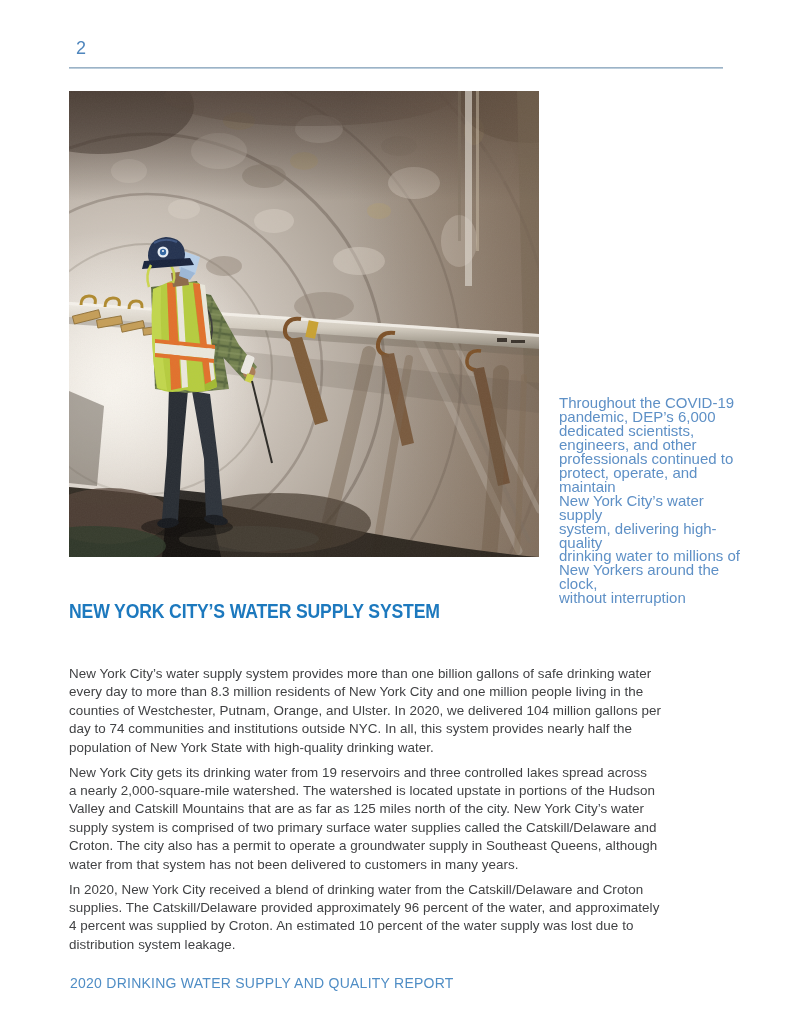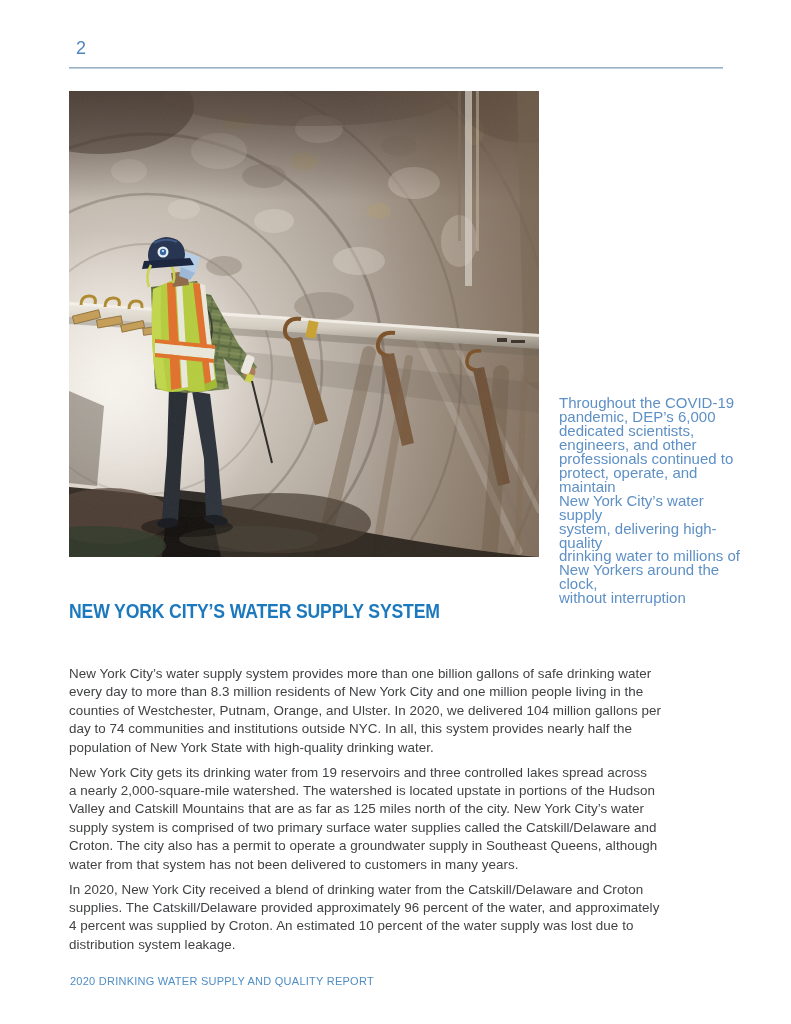--- a/index.html
+++ b/index.html
@@ -30,21 +30,21 @@
     letter-spacing:-0.2px;white-space:nowrap;
     transform:scaleX(0.84);transform-origin:0 50%;
   }
   .bodycopy{position:absolute;left:69px;top:640px;width:692px;margin-top:25px;}
   .bodycopy p{
     margin:0 0 6.6px 0;font-size:13.4px;line-height:18.4px;
     color:#414244;letter-spacing:0.05px;white-space:pre-line;
   }
   .footer{
     position:absolute;left:70px;top:975px;
-    font-size:11px;letter-spacing:0.25px;color:#4f8dc5;
+    font-size:14px;letter-spacing:0.25px;color:#4f8dc5;
   }
 </style>
 </head>
 <body>
 
 <div class="page">
 
   <div class="pageno">2</div>
   <hr class="rule">
 

